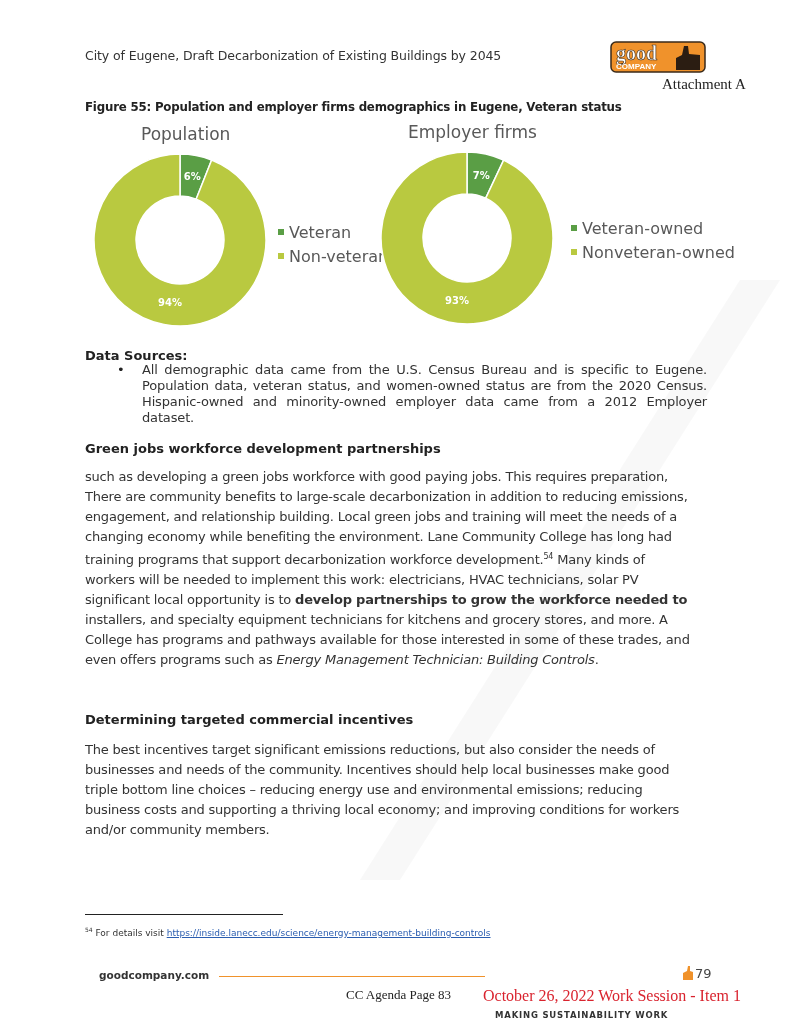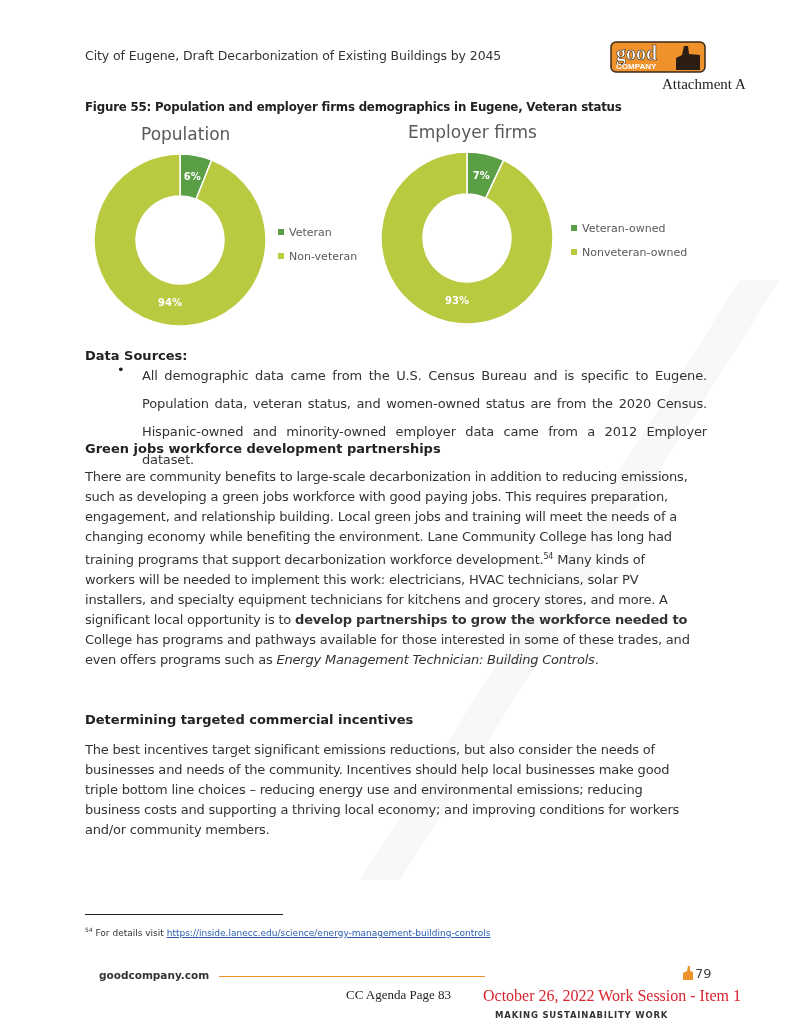--- a/index.html
+++ b/index.html
@@ -4,25 +4,25 @@
   <style>
     html, body { margin: 0; padding: 0; background: #ffffff; }
     body { width: 800px; height: 1035px; position: relative; overflow: hidden;
            font-family: "DejaVu Sans", sans-serif; color: #222; }
     .abs { position: absolute; }
     .doc-header { left: 85px; top: 48px; font-size: 12.5px; color: #333; letter-spacing: -0.1px; }
     .logo { left: 610px; top: 41px; width: 96px; height: 32px; }
     .attachment { left: 662px; top: 76px; font-family: "Liberation Serif", serif; font-size: 15px; color: #222; }
     .fig-caption { left: 85px; top: 100px; font-size: 11.8px; font-weight: bold; color: #222; letter-spacing: -0.2px; }
     .chart-title { font-size: 17px; color: #595959; text-align: right; }
-    .legend { font-size: 11px; color: #595959; }
+    .legend { font-size: 16px; color: #595959; }
     .legend-item { display: flex; align-items: center; height: 24px; }
     .legend-swatch { width: 6px; height: 6px; margin-right: 5px; }
     .section-label { left: 85px; font-size: 13px; font-weight: bold; color: #222; }
-    .bullet-row { left: 117px; top: 362px; width: 590px; font-size: 13px; line-height: 28px; text-align: justify; color: #333; letter-spacing: -0.15px; }
+    .bullet-row { left: 117px; top: 362px; width: 590px; font-size: 13px; line-height: 16px; text-align: justify; color: #333; letter-spacing: -0.15px; }
     .bullet-dot { left: 118px; top: 362px; font-size: 13px; }
     .para { left: 85px; width: 625px; font-size: 13px; line-height: 20px; color: #333; letter-spacing: -0.2px; }
     .para .line { display: block; white-space: nowrap; }
     .footnote-rule { left: 85px; top: 914px; width: 198px; height: 1px; background: #222; }
     .footnote { left: 85px; top: 926px; font-size: 9px; color: #333; }
     .footnote sup { font-size: 6px; }
     .footnote a { color: #2a5db0; text-decoration: underline; }
     .footer-site { left: 99px; top: 969px; font-size: 10.5px; font-weight: bold; color: #333; }
     .footer-rule { left: 219px; top: 976px; width: 266px; height: 1px; background: #f0922b; }
     .footer-tag { left: 495px; top: 970px; font-size: 8.5px; font-weight: bold; color: #333; letter-spacing: 0.8px; margin-top: 40px; }
@@ -89,28 +89,28 @@
     <span>Nonveteran-owned</span>
   </div>
 </div>
 
 <div class="abs section-label" style="top:348px;">Data Sources:</div>
 <div class="abs bullet-dot" style="left:117px; top:362px;">•</div>
 <div class="abs bullet-row" style="left:142px; width:565px;">All demographic data came from the U.S. Census Bureau and is specific to Eugene. Population data, veteran status, and women-owned status are from the 2020 Census. Hispanic-owned and minority-owned employer data came from a 2012 Employer dataset.</div>
 
 <div class="abs section-label" style="top:441px;">Green jobs workforce development partnerships</div>
 <div class="abs para" style="top:467px;">
+  <span class="line">such as developing a green jobs workforce with good paying jobs. This requires preparation,</span>
   <span class="line">There are community benefits to large-scale decarbonization in addition to reducing emissions,</span>
-  <span class="line">such as developing a green jobs workforce with good paying jobs. This requires preparation,</span>
   <span class="line">engagement, and relationship building. Local green jobs and training will meet the needs of a</span>
   <span class="line">changing economy while benefiting the environment. Lane Community College has long had</span>
   <span class="line"><span>training programs that support decarbonization workforce development.</span><sup style="font-size:8px;">54</sup><span> Many kinds of</span></span>
   <span class="line">workers will be needed to implement this work: electricians, HVAC technicians, solar PV</span>
+  <span class="line"><span>significant local opportunity is to </span><b>develop partnerships to grow the workforce needed to</b></span>
   <span class="line">installers, and specialty equipment technicians for kitchens and grocery stores, and more. A</span>
-  <span class="line"><span>significant local opportunity is to </span><b>develop partnerships to grow the workforce needed to</b></span>
   <span class="line">College has programs and pathways available for those interested in some of these trades, and</span>
   <span class="line"><span>even offers programs such as </span><i>Energy Management Technician: Building Controls</i><span>.</span></span>
 </div>
 
 <div class="abs section-label" style="top:712px;">Determining targeted commercial incentives</div>
 <div class="abs para" style="top:740px;">
   <span class="line">The best incentives target significant emissions reductions, but also consider the needs of</span>
   <span class="line">businesses and needs of the community. Incentives should help local businesses make good</span>
   <span class="line">triple bottom line choices – reducing energy use and environmental emissions; reducing</span>
   <span class="line">business costs and supporting a thriving local economy; and improving conditions for workers</span>

